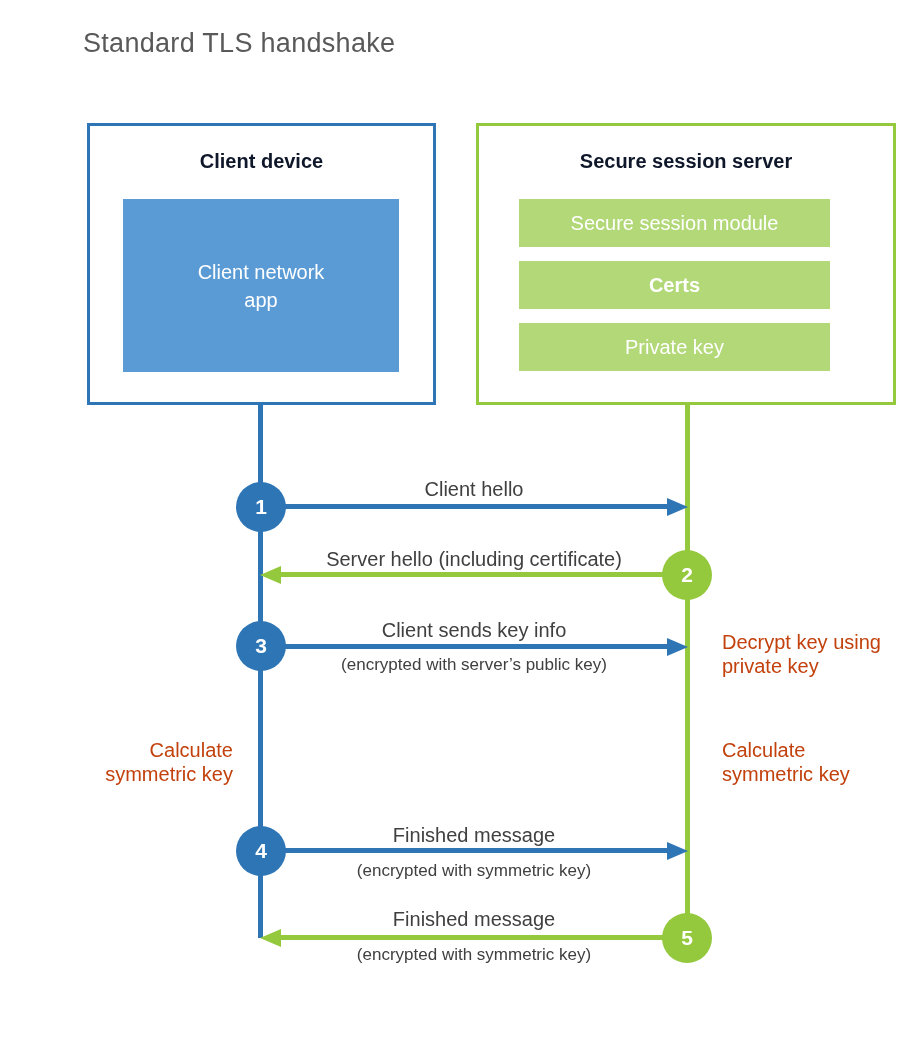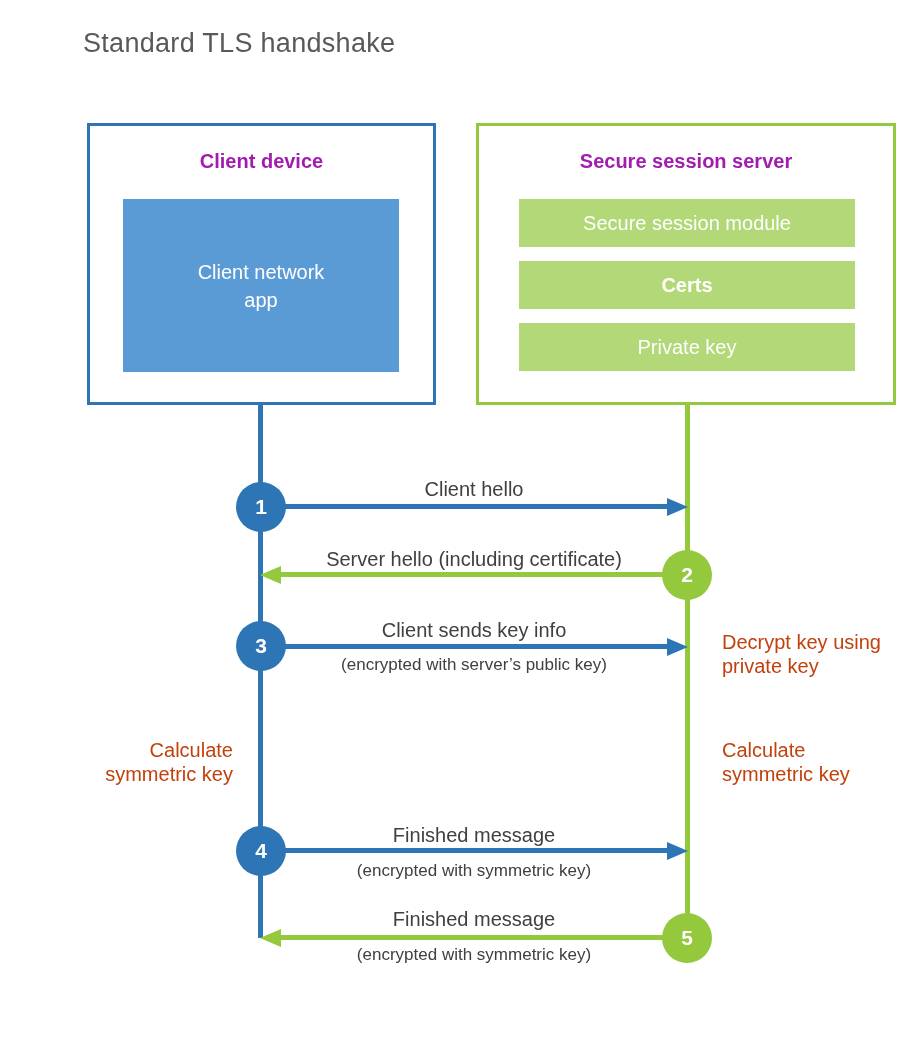--- a/index.html
+++ b/index.html
@@ -11,27 +11,27 @@
   body{background:#fff;font-family:"Liberation Sans","DejaVu Sans",sans-serif;}
   .canvas{position:relative;width:900px;height:1058px;background:#fff;overflow:hidden;margin-left:46px;}
 
   .page-title{position:absolute;left:37px;top:28px;font-size:27px;font-weight:300;
     color:var(--title-gray);letter-spacing:.3px;}
 
   .actor-box{position:absolute;top:123px;height:282px;background:#fff;}
   .client-box{left:41px;width:349px;border:3.5px solid var(--blue);}
   .server-box{left:430px;width:420px;border:3.5px solid var(--green);}
   .box-title{position:absolute;top:24px;left:0;width:100%;text-align:center;
-    font-size:20px;font-weight:700;color:#a21caf;}
+    font-size:20px;font-weight:700;color:#0f172a;}
 
   .client-module{position:absolute;left:33px;top:73px;width:276px;height:173px;
     background:var(--blue-light);color:#fff;font-size:20px;line-height:1.4;
     display:flex;align-items:center;justify-content:center;text-align:center;white-space:pre-line;}
 
-  .server-bar{position:absolute;left:40px;width:336px;height:48px;background:var(--green-light);
+  .server-bar{position:absolute;left:40px;width:311px;height:48px;background:var(--green-light);
     color:#fff;font-size:20px;display:flex;align-items:center;justify-content:center;}
   .bar-1{top:73px;} .bar-2{top:135px;font-weight:bold;} .bar-3{top:197px;}
 
   .lifeline{position:absolute;width:5px;top:405px;height:533px;}
   .lifeline-client{left:212px;background:var(--blue);}
   .lifeline-server{left:639px;background:var(--green);}
 
   .step-circle{position:absolute;width:50px;height:50px;border-radius:50%;
     display:flex;align-items:center;justify-content:center;
     color:#fff;font-size:21px;font-weight:700;z-index:3;}

